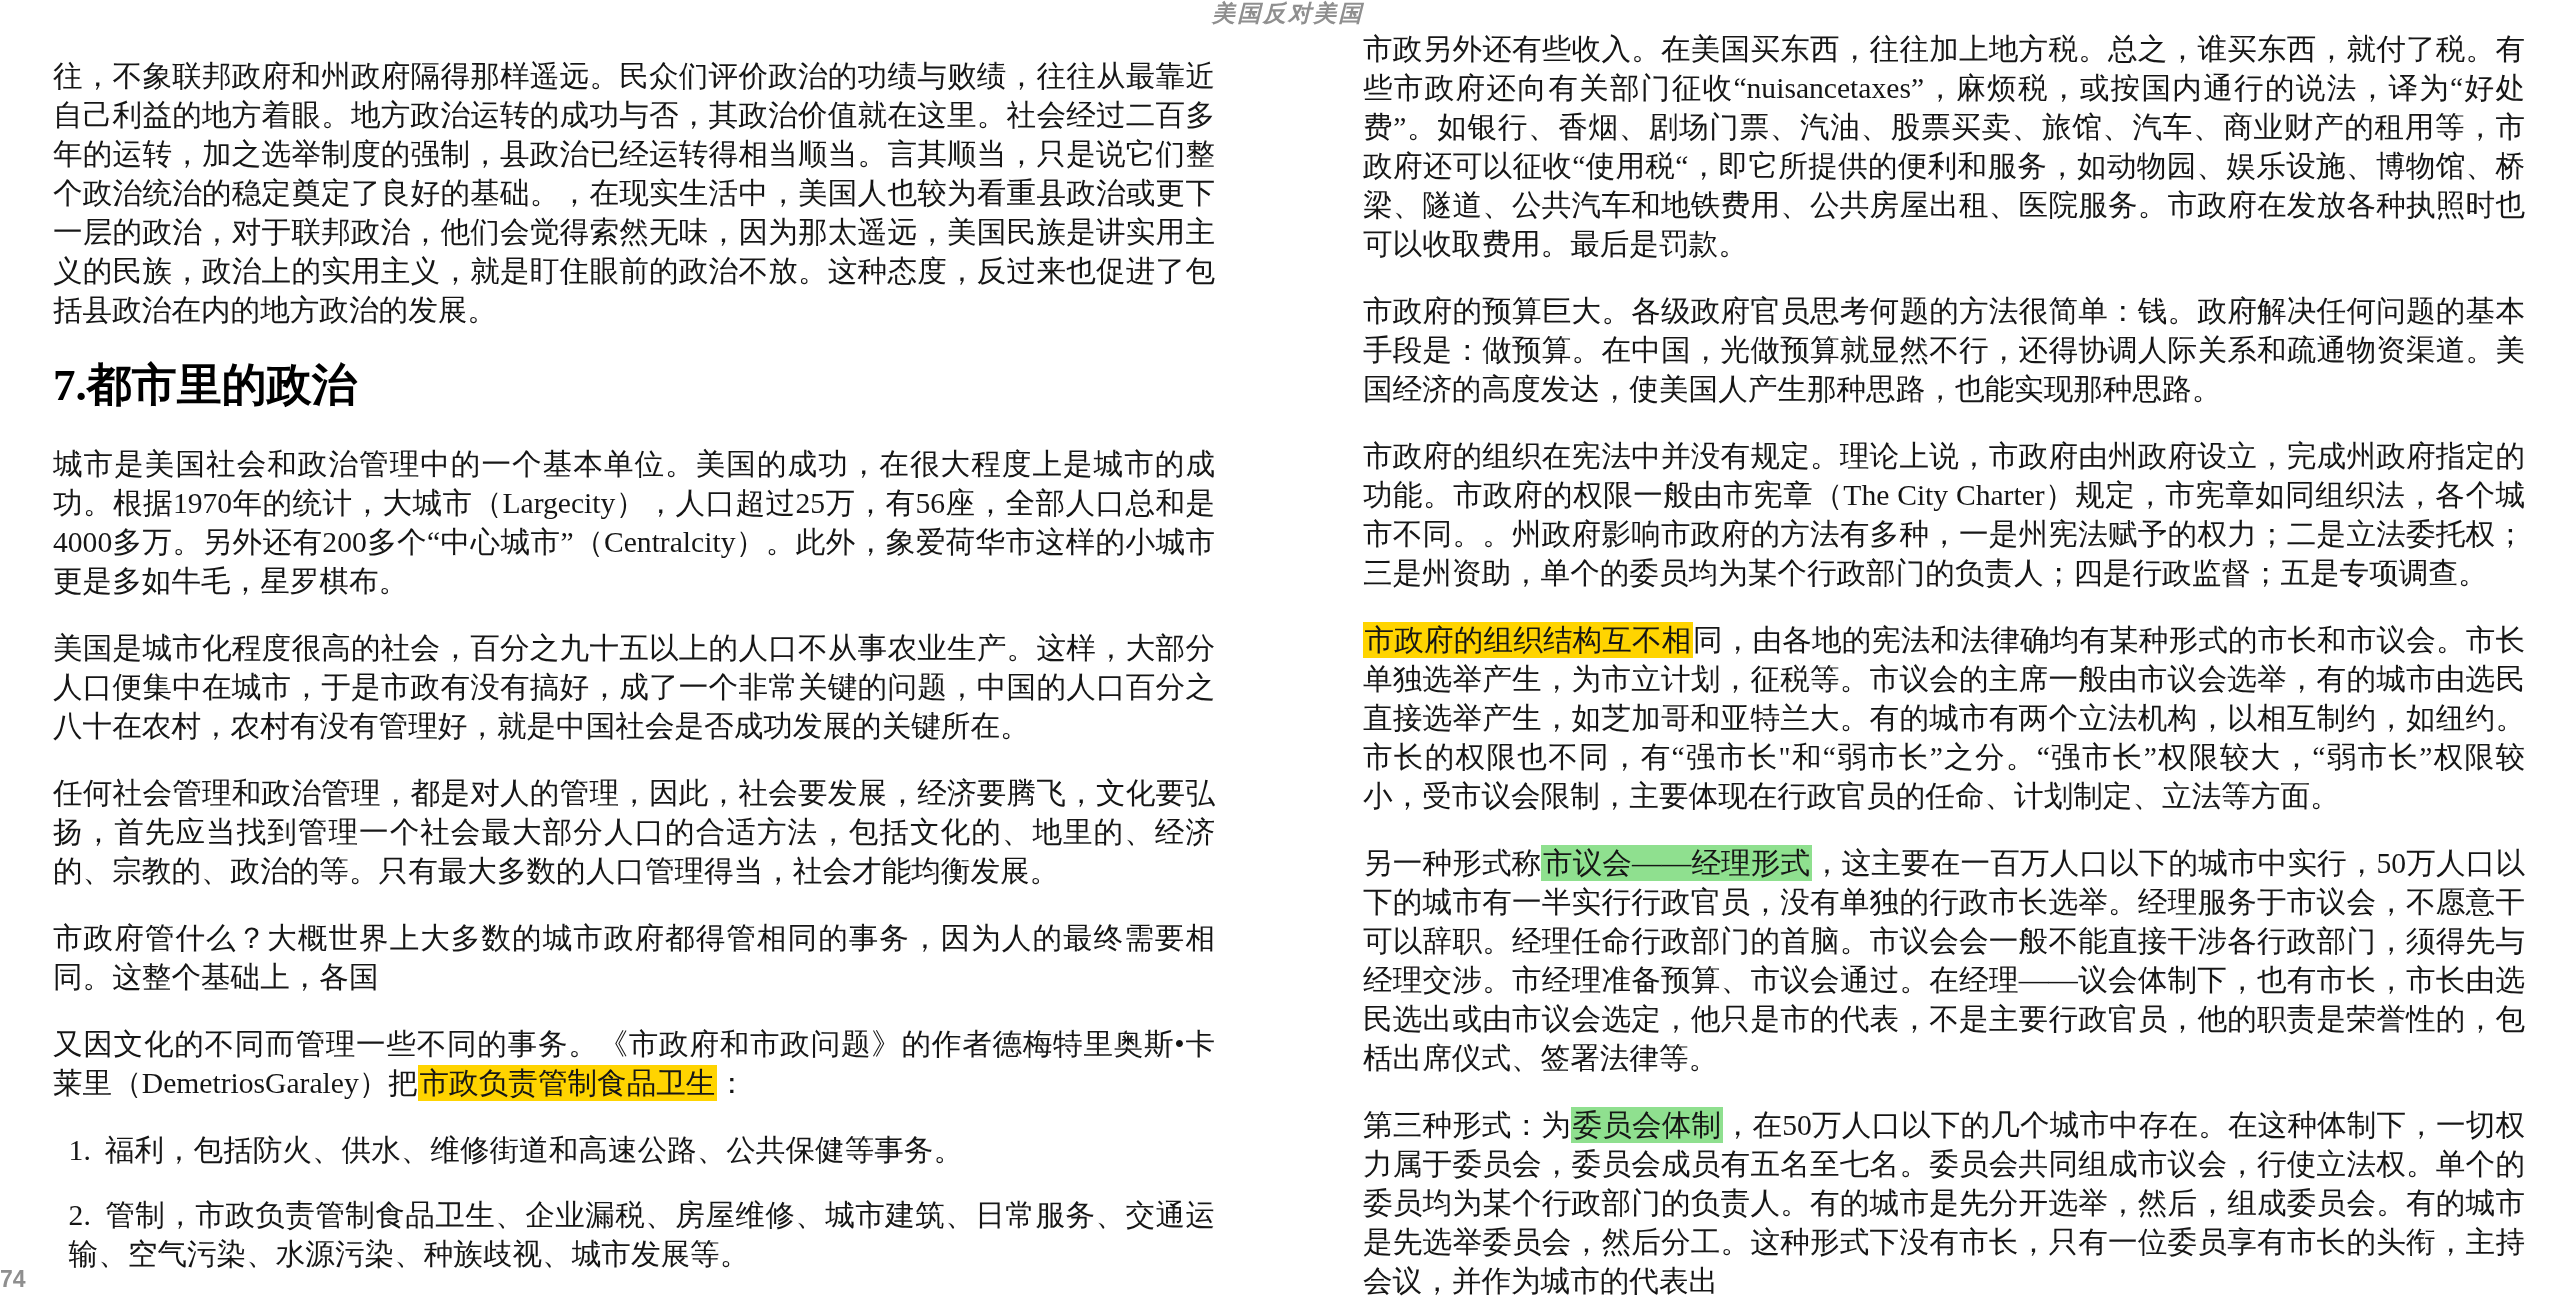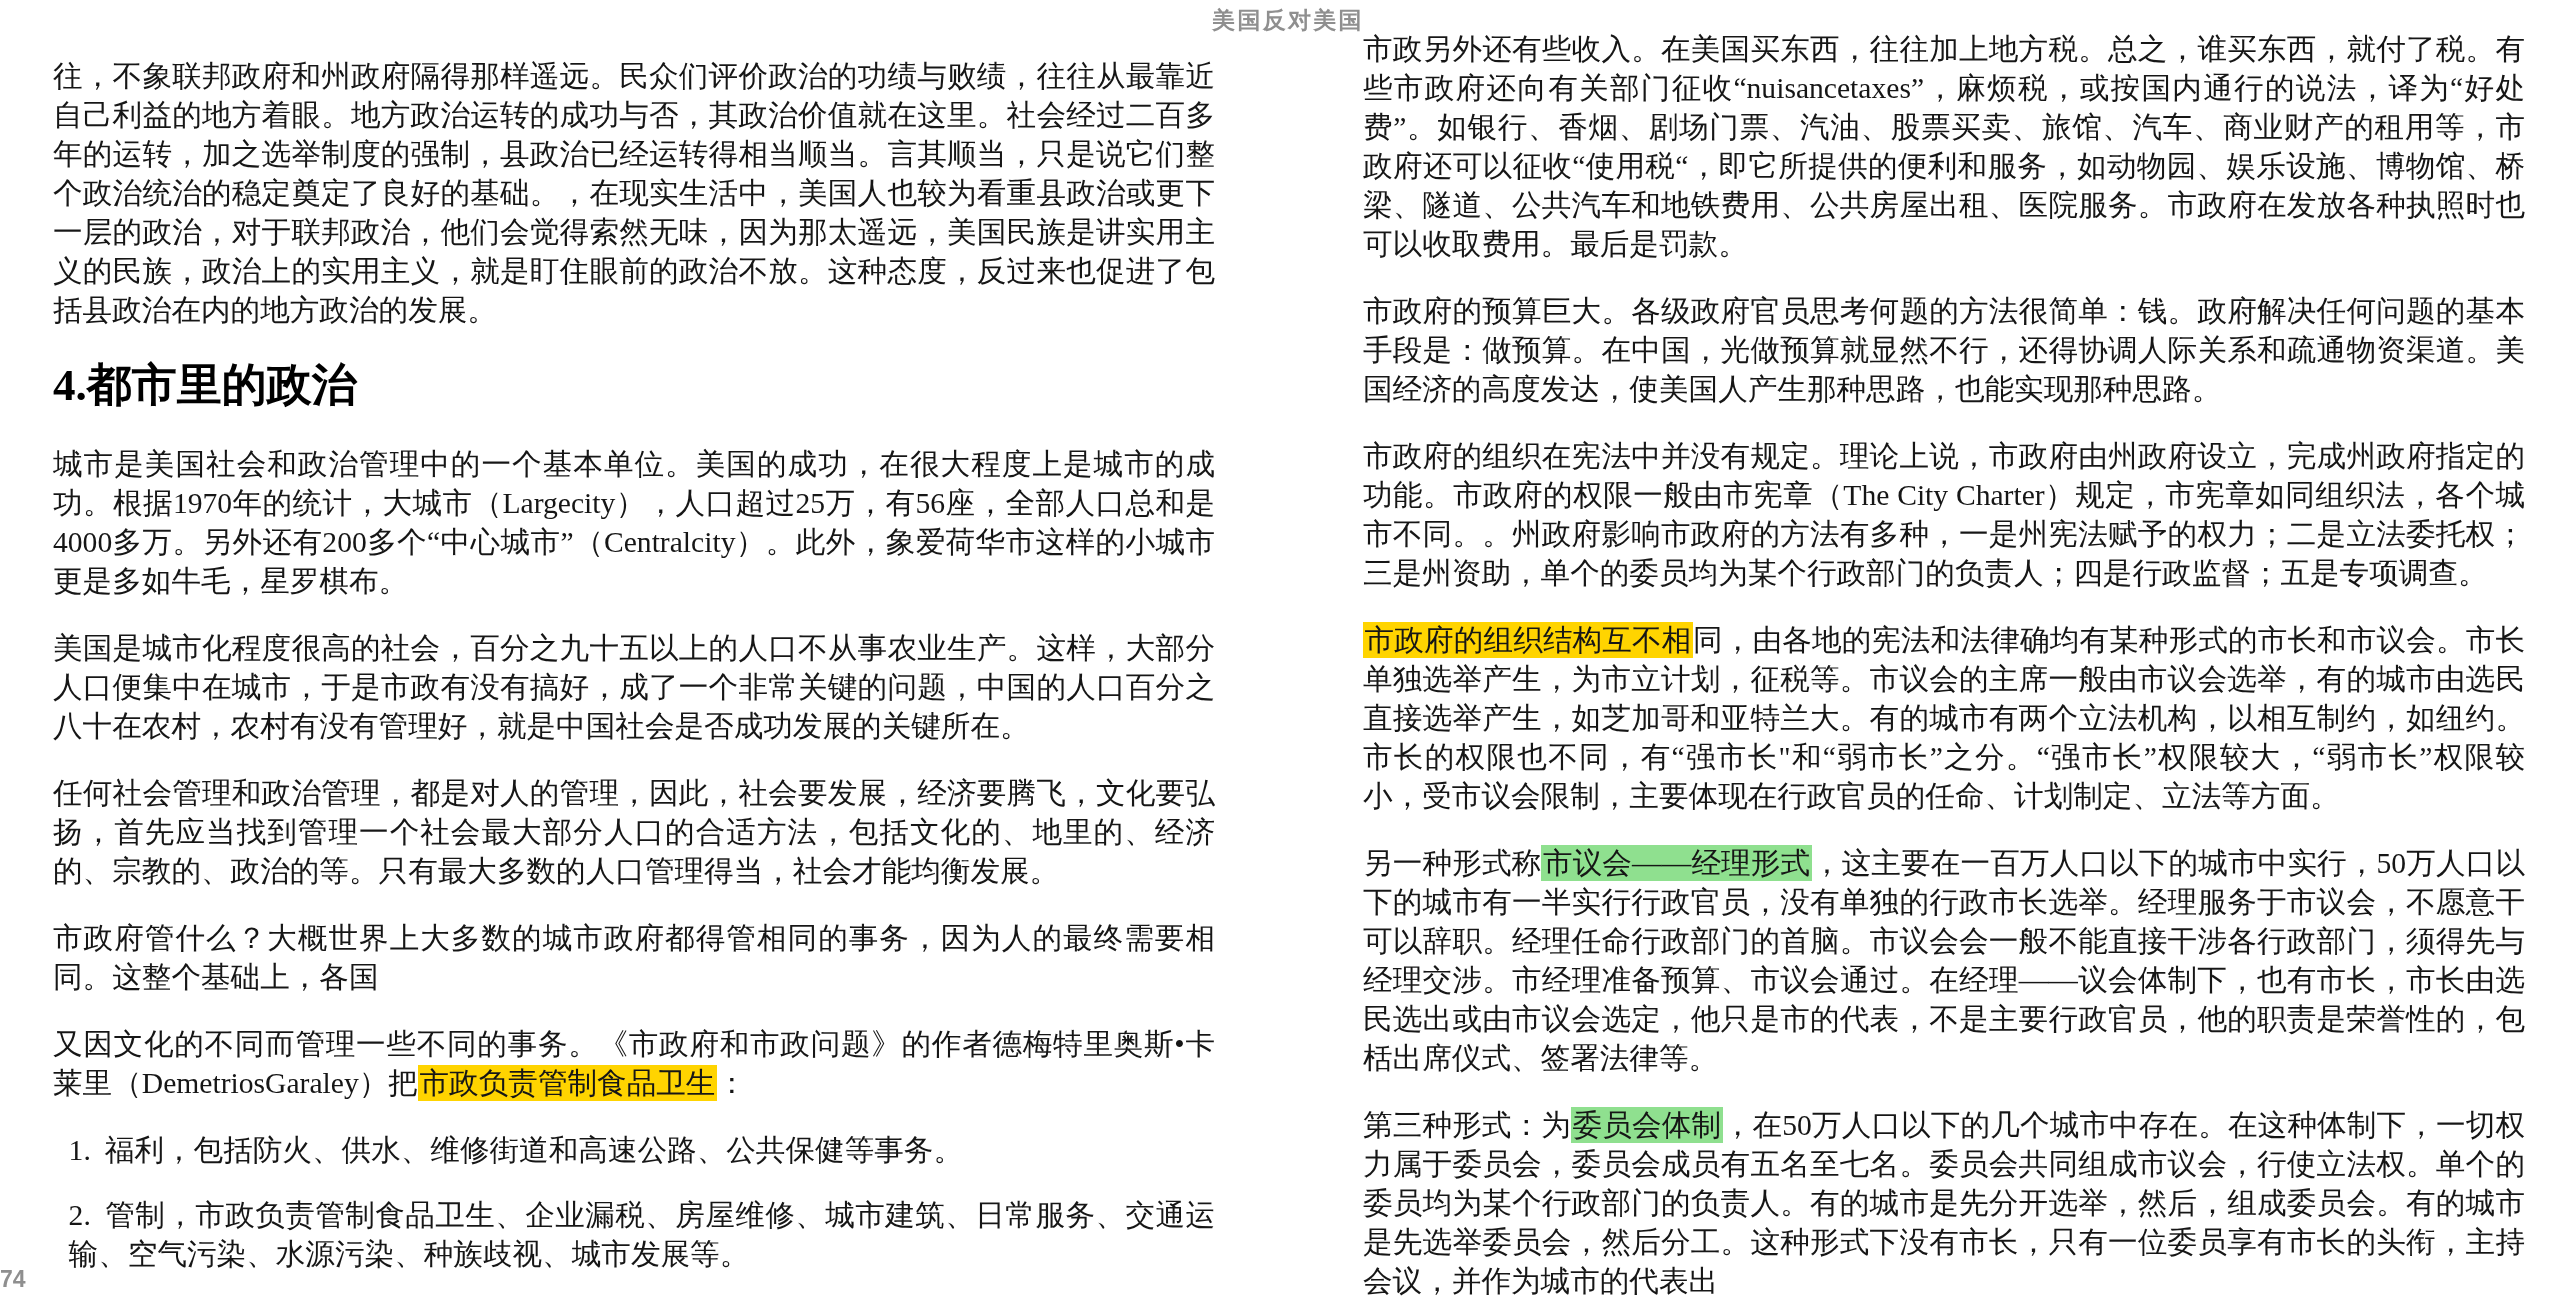--- a/index.html
+++ b/index.html
@@ -5,26 +5,27 @@
   html,body{margin:0;padding:0;background:#e9e9e9;}
   .page{
     position:relative;
     width:2576px;height:1300px;
     background:#ffffff;
     overflow:hidden;
     font-family:"Liberation Serif","DejaVu Serif",serif;
     color:var(--text,#161616);
   }
   .header-title{
-    position:absolute;top:7px;left:0;width:100%;
+    position:absolute;top:0;left:0;width:100%;
     text-align:center;
     font-family:"Liberation Sans","DejaVu Sans",sans-serif;
     font-weight:bold;font-size:23px;line-height:26.4px;
     color:var(--muted,#8f8f8f);
     letter-spacing:2.3px;
+    font-style:italic;
   }
   .pagenum{
     position:absolute;bottom:7.8px;left:0;width:100%;
     text-align:left;
     font-family:"Liberation Sans","DejaVu Sans",sans-serif;
     font-weight:600;font-size:23px;line-height:26.4px;
     color:var(--muted,#8f8f8f);
   }
   .columns{
     position:absolute;top:62px;left:53px;right:51px;bottom:31px;
@@ -55,21 +56,21 @@
 <body>
 
 <div class="page">
 
   <div class="header-title">美国反对美国</div>
 
   <div class="columns">
 
     <div class="col">
       <p>往，不象联邦政府和州政府隔得那样遥远。民众们评价政治的功绩与败绩，往往从最靠近自己利益的地方着眼。地方政治运转的成功与否，其政治价值就在这里。社会经过二百多年的运转，加之选举制度的强制，县政治已经运转得相当顺当。言其顺当，只是说它们整个政治统治的稳定奠定了良好的基础。，在现实生活中，美国人也较为看重县政治或更下一层的政治，对于联邦政治，他们会觉得索然无味，因为那太遥远，美国民族是讲实用主义的民族，政治上的实用主义，就是盯住眼前的政治不放。这种态度，反过来也促进了包括县政治在内的地方政治的发展。</p>
-      <h2 class="section-heading">4.都市里的政治</h2>
+      <h2 class="section-heading">7.都市里的政治</h2>
       <p>城市是美国社会和政治管理中的一个基本单位。美国的成功，在很大程度上是城市的成功。根据1970年的统计，大城市（Largecity），人口超过25万，有56座，全部人口总和是4000多万。另外还有200多个“中心城市”（Centralcity）。此外，象爱荷华市这样的小城市更是多如牛毛，星罗棋布。</p>
       <p>美国是城市化程度很高的社会，百分之九十五以上的人口不从事农业生产。这样，大部分人口便集中在城市，于是市政有没有搞好，成了一个非常关键的问题，中国的人口百分之八十在农村，农村有没有管理好，就是中国社会是否成功发展的关键所在。</p>
       <p>任何社会管理和政治管理，都是对人的管理，因此，社会要发展，经济要腾飞，文化要弘扬，首先应当找到管理一个社会最大部分人口的合适方法，包括文化的、地里的、经济的、宗教的、政治的等。只有最大多数的人口管理得当，社会才能均衡发展。</p>
       <p>市政府管什么？大概世界上大多数的城市政府都得管相同的事务，因为人的最终需要相同。这整个基础上，各国</p>
       <p><span>又因文化的不同而管理一些不同的事务。《市政府和市政问题》的作者德梅特里奥斯•卡莱里（DemetriosGaraley）把</span><mark class="hl-y">市政负责管制食品卫生</mark><span>：</span></p>
       <p class="item"><span class="num">1.</span><span>福利，包括防火、供水、维修街道和高速公路、公共保健等事务。</span></p>
       <p class="item last"><span class="num">2.</span><span>管制，市政负责管制食品卫生、企业漏税、房屋维修、城市建筑、日常服务、交通运输、空气污染、水源污染、种族歧视、城市发展等。</span></p>
     </div>
 
     <div class="col">

